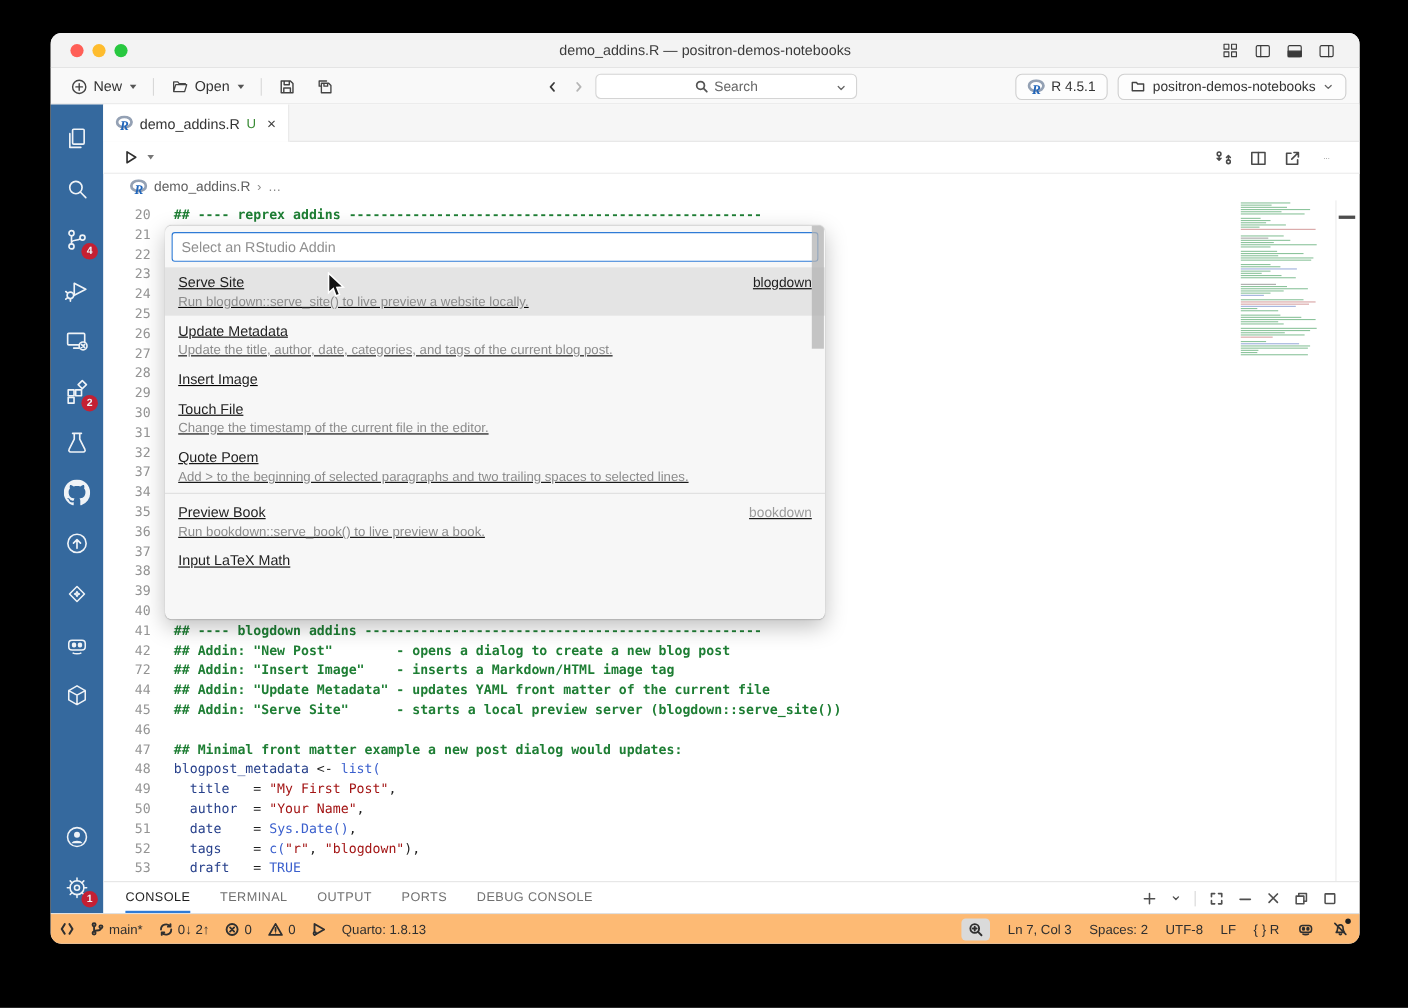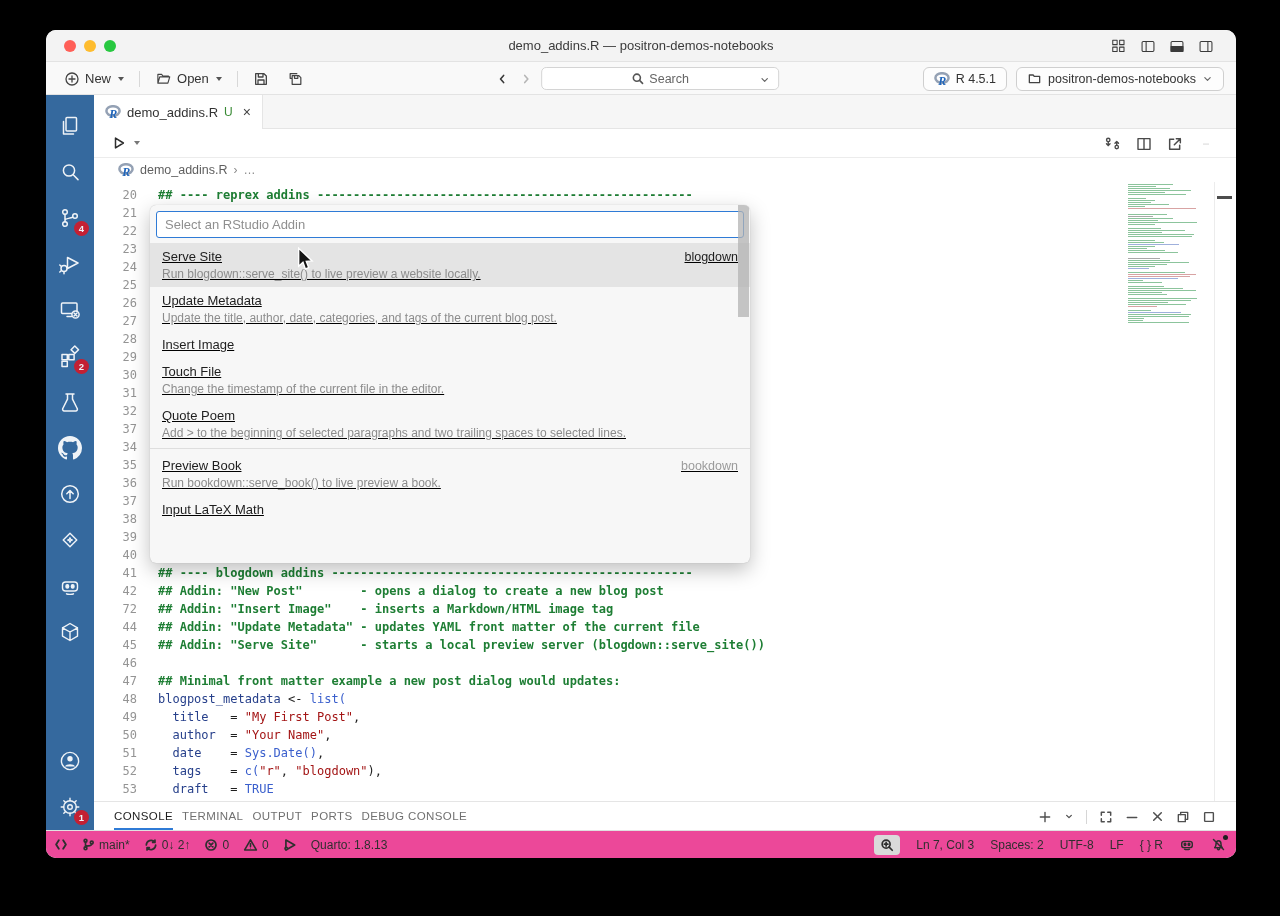--- a/index.html
+++ b/index.html
@@ -73,28 +73,28 @@
   .qp-sepline { border-top:1px solid #dedede; margin:2px 0 3px 0; }
   .qp-label-row { display:flex; align-items:baseline; }
   .qp-label { font-size:13px; color:#1e1e1e; line-height:19px; }
   .qp-badge { margin-left:auto; font-size:12.5px; color:#9b9b9b; }
   .qp-item.sel .qp-badge { color:#1e1e1e; }
   .qp-detail { font-size:12px; color:#8c8c8c; line-height:17px; }
   .qp-scroll { position:absolute; right:1px; top:0; width:11px; height:112px; background:#b3b3b3; opacity:.75; }
 
   
   .panel { position:absolute; left:48px; right:0; bottom:28px; height:29px; background:#fff; border-top:1px solid #e5e5e5; }
-  .panel-tabs { position:absolute; left:20px; top:0; height:29px; display:flex; gap:9px; align-items:center; }
+  .panel-tabs { position:absolute; left:20px; top:0; height:29px; display:flex; gap:27px; align-items:center; }
   .panel-tab { font-size:11.5px; letter-spacing:.4px; color:#707070; height:27px; display:flex; align-items:center; border-bottom:2px solid transparent; }
   .panel-tab.active { color:#1e1e1e; border-bottom-color:var(--accent); }
   .panel-actions { position:absolute; right:20px; top:0; height:29px; display:flex; gap:12px; align-items:center; color:#4f4f4f; }
   .pa-sep { width:1px; height:14px; background:#d6d6d6; }
 
   
-  .statusbar { position:absolute; left:0; right:0; bottom:0; height:28px; background:#ec4899; border-top:1px solid #e0e0e0; font-size:12px; color:#2f2f2f; }
+  .statusbar { position:absolute; left:0; right:0; bottom:0; height:28px; background:#fdba74; border-top:1px solid #e0e0e0; font-size:12px; color:#2f2f2f; }
   .sb-left { position:absolute; left:8px; top:0; height:27px; display:flex; align-items:center; gap:14px; }
   .sb-right { position:absolute; right:10px; top:0; height:27px; display:flex; align-items:center; gap:16px; }
   .sb-item { display:flex; align-items:center; gap:4px; }
   .sb-item.hl { background:#dadada; border-radius:4px; padding:3px 6px; }
   .ndot { position:absolute; right:-2px; top:-2px; width:5px; height:5px; background:#1f1f1f; border-radius:50%; }
 
   .cursor-pointer { position:absolute; left:250px; top:217px; z-index:9; }
   svg { display:block; }
 </style>
 </head>

